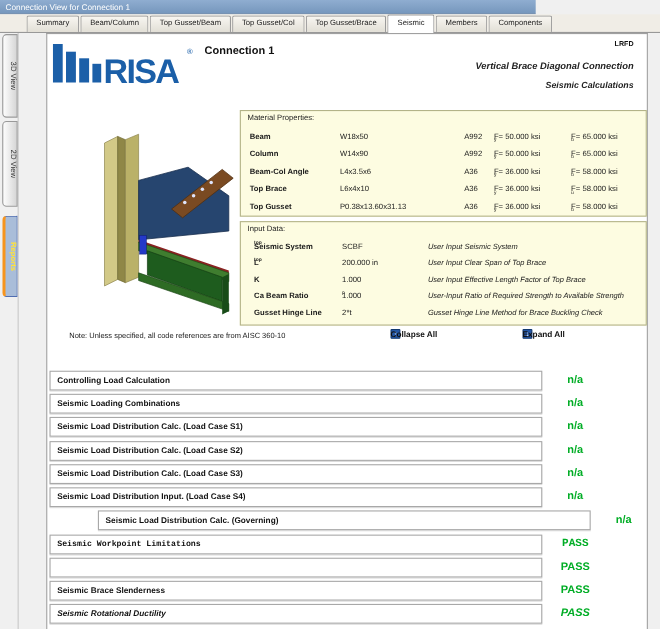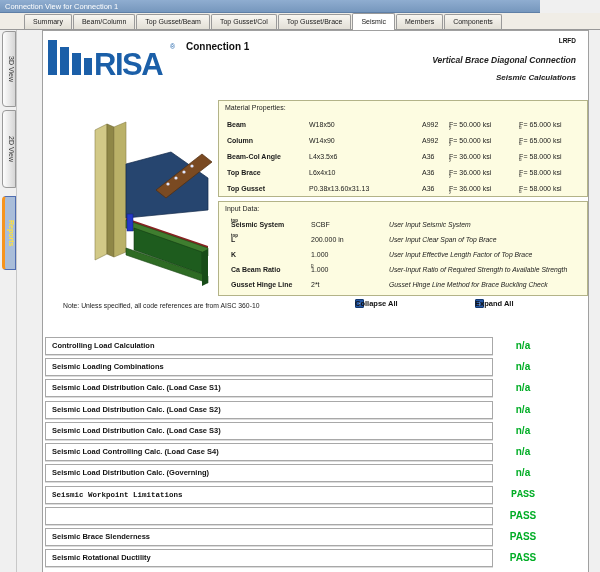--- a/index.html
+++ b/index.html
@@ -5,21 +5,21 @@
   * { margin:0; padding:0; box-sizing:border-box; }
   html,body { width:600px; height:572px; }
   body {
     font-family:"Liberation Sans", sans-serif;
     background:#f0f0f0;
     position:relative; overflow:hidden;
     -webkit-font-smoothing:antialiased;
   }
   
   .titlebar {
-    position:absolute; left:0; top:0; width:540px; height:13px;
+    position:absolute; left:0; top:0; width:487px; height:13px;
     background:linear-gradient(#8fadd0,#7697bd);
     color:#fff; font-size:7.5px; line-height:13px; padding-left:5px;
     border-bottom:1px solid #5f7fa6;
   }
   .tabstrip {
     position:absolute; left:0; top:13px; width:600px; height:17px;
     background:#f0ede6; border-bottom:1px solid #989898;
     display:flex; align-items:flex-end; padding-left:24px;
   }
   .tab {
@@ -293,36 +293,36 @@
   </div>
   <div class="rrow" style="top:370px;">
     <span class="lbl">Seismic Load Distribution Calc. (Load Case S2)</span>
     <span class="res">n/a</span>
   </div>
   <div class="rrow" style="top:391px;">
     <span class="lbl">Seismic Load Distribution Calc. (Load Case S3)</span>
     <span class="res">n/a</span>
   </div>
   <div class="rrow" style="top:412px;">
-    <span class="lbl">Seismic Load Controlling Calc. (Load Case S4)</span>
-    <span class="res">n/a</span>
-  </div>
-  <div class="rrow" style="top:433px;">
+    <span class="lbl">Seismic Load Distribution Input. (Load Case S4)</span>
+    <span class="res">n/a</span>
+  </div>
+  <div class="rrow" style="top:433px;margin-left:44px;">
     <span class="lbl">Seismic Load Distribution Calc. (Governing)</span>
     <span class="res">n/a</span>
   </div>
   <div class="rrow" style="top:455px;font-family:Liberation Mono, monospace;">
     <span class="lbl">Seismic Workpoint Limitations</span>
     <span class="res">PASS</span>
   </div>
   <div class="rrow" style="top:476px;">
     <span class="res">PASS</span>
   </div>
   <div class="rrow" style="top:497px;">
     <span class="lbl">Seismic Brace Slenderness</span>
     <span class="res">PASS</span>
   </div>
-  <div class="rrow" style="top:518px;">
+  <div class="rrow" style="top:518px;font-style:italic;">
     <span class="lbl">Seismic Rotational Ductility</span>
     <span class="res">PASS</span>
   </div>
 
 </div>
 
 </body></html>

